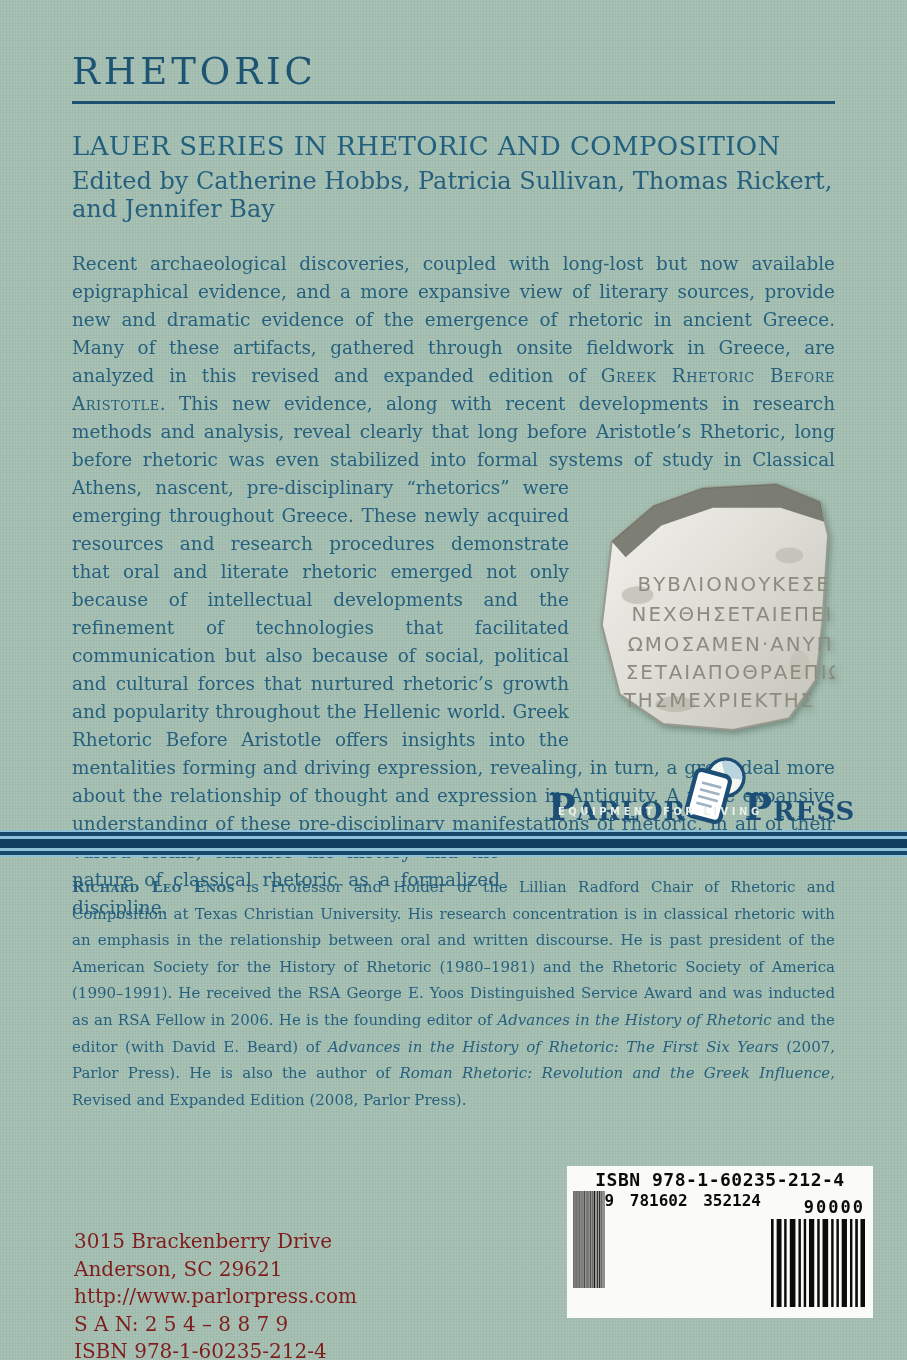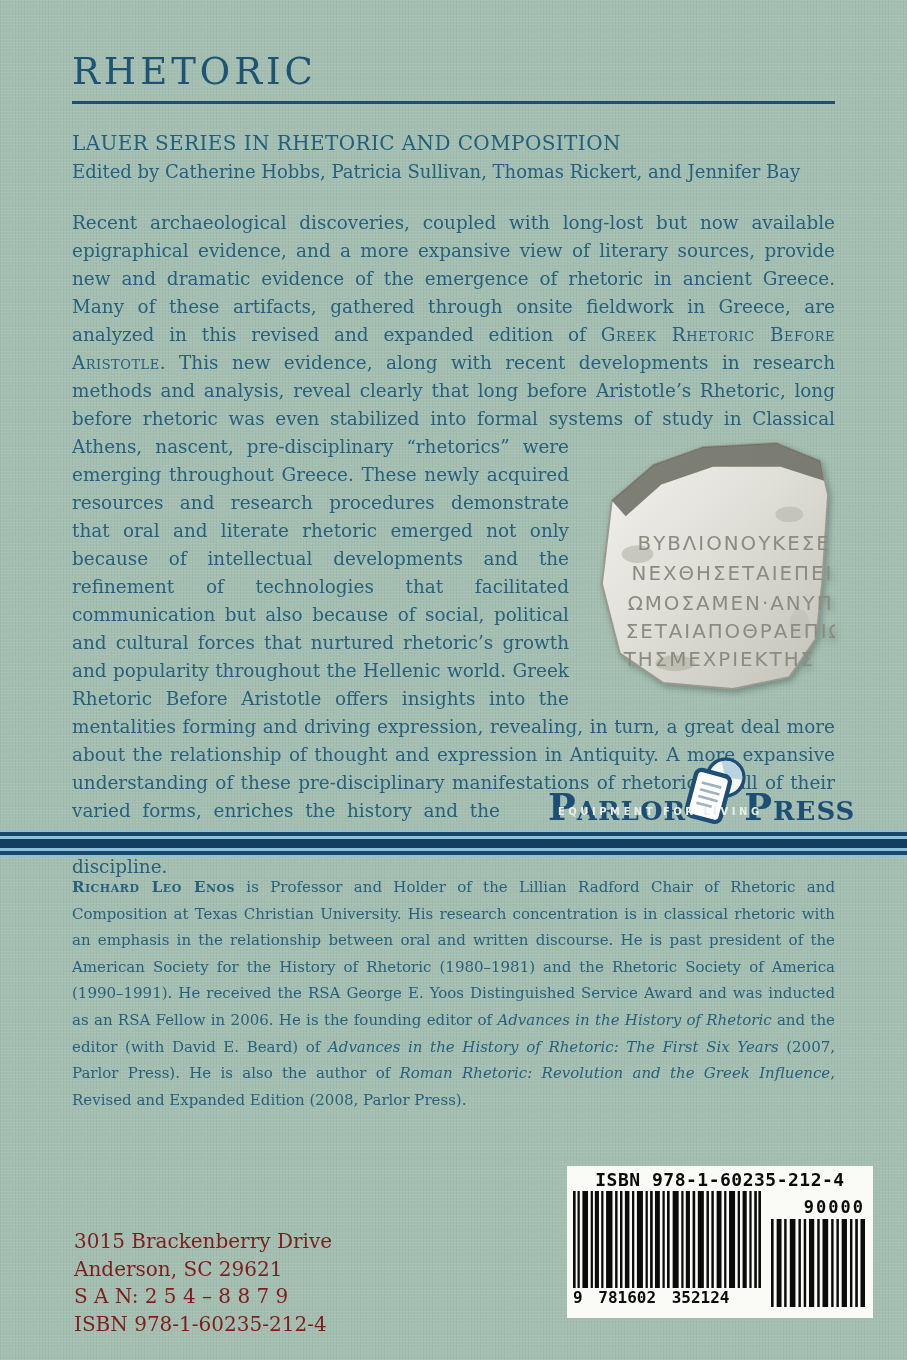--- a/index.html
+++ b/index.html
@@ -12,23 +12,23 @@
     font-family:"DejaVu Serif", serif;
     color:#26607e;
   }
   .content-top{position:absolute;top:0;left:72px;width:763px;}
   .page-title{
     margin:50px 0 0 0;font-size:37px;font-weight:normal;
     letter-spacing:4px;color:#1d5373;
   }
   .title-rule{margin-top:8px;height:3px;background:#1d4f70;width:100%;}
   .series-title{
-    margin-top:27px;font-size:20px;letter-spacing:0.4px;color:#21607e;
-  }
-  .edited-by{margin-top:6px;font-size:18px;color:#26607e;}
+    margin-top:27px;font-size:26px;letter-spacing:0.4px;color:#21607e;
+  }
+  .edited-by{margin-top:6px;font-size:24px;color:#26607e;}
   .description{
     margin-top:27px;font-size:18.4px;line-height:28px;text-align:justify;
     hyphens:auto;-webkit-hyphens:auto;
   }
   .smallcaps{font-variant:small-caps;letter-spacing:0.5px;}
   .stone{
     float:right;width:250px;height:260px;margin:2px 0 8px 16px;
     shape-margin:8px;filter:drop-shadow(2px 3px 3px rgba(30,50,50,0.35));
   }
   .stone-text{
@@ -77,21 +77,21 @@
   .barcode-box{
     position:absolute;left:567px;top:1166px;width:306px;height:152px;
     background:#fafaf6;box-sizing:border-box;padding:3px 6px 4px 6px;
   }
   .bc-isbn{
     text-align:center;font-family:"DejaVu Sans Mono", monospace;
     font-weight:bold;font-size:18px;letter-spacing:0.5px;color:#0b0b0b;
     white-space:nowrap;
   }
   .bc-body{display:flex;margin-top:1px;}
-  .bc-main{width:188px;display:flex;flex-direction:column;}
+  .bc-main{width:188px;display:flex;flex-direction:row;}
   .bc-main svg{width:100%;height:97px;display:block;}
   .bc-digits{
     font-family:"DejaVu Sans Mono", monospace;font-weight:bold;font-size:16px;
     color:#0b0b0b;margin-top:0px;word-spacing:6px;white-space:nowrap;
   }
   .bc-sup{width:94px;margin-left:10px;display:flex;flex-direction:column;}
   .bc-price{
     font-family:"DejaVu Sans Mono", monospace;font-weight:bold;font-size:17px;
     color:#0b0b0b;text-align:right;letter-spacing:2px;margin-top:6px;
   }
@@ -151,20 +151,21 @@
 
 <div class="divider-band"></div>
 
 <div class="author-bio">
   <span class="author-name">Richard Leo Enos</span><span> is Professor and Holder of the Lillian Radford Chair of Rhetoric and Composition at Texas Christian University. His research concentration is in classical rhetoric with an emphasis in the relationship between oral and written discourse. He is past president of the American Society for the History of Rhetoric (1980–1981) and the Rhetoric Society of America (1990–1991). He received the RSA George E. Yoos Distinguished Service Award and was inducted as an RSA Fellow in 2006. He is the founding editor of </span><span class="italic">Advances in the History of Rhetoric</span><span> and the editor (with David E. Beard) of </span><span class="italic">Advances in the History of Rhetoric: The First Six Years</span><span> (2007, Parlor Press). He is also the author of </span><span class="italic">Roman Rhetoric: Revolution and the Greek Influence</span><span>, Revised and Expanded Edition (2008, Parlor Press).</span>
 </div>
 
 <div class="address-block">
   <div class="address-line">3015 Brackenberry Drive</div>
   <div class="address-line">Anderson, SC 29621</div>
+  <div class="address-line">http://www.parlorpress.com</div>
   <div class="address-line">S A N: 2 5 4 – 8 8 7 9</div>
   <div class="address-line">ISBN 978-1-60235-212-4</div>
 </div>
 
 <div class="barcode-box">
   <div class="bc-isbn">ISBN 978-1-60235-212-4</div>
   <div class="bc-body">
     <div class="bc-main">
       <svg viewBox="0 0 100 50" preserveAspectRatio="none" xmlns="http://www.w3.org/2000/svg">
         <g fill="#0b0b0b">

